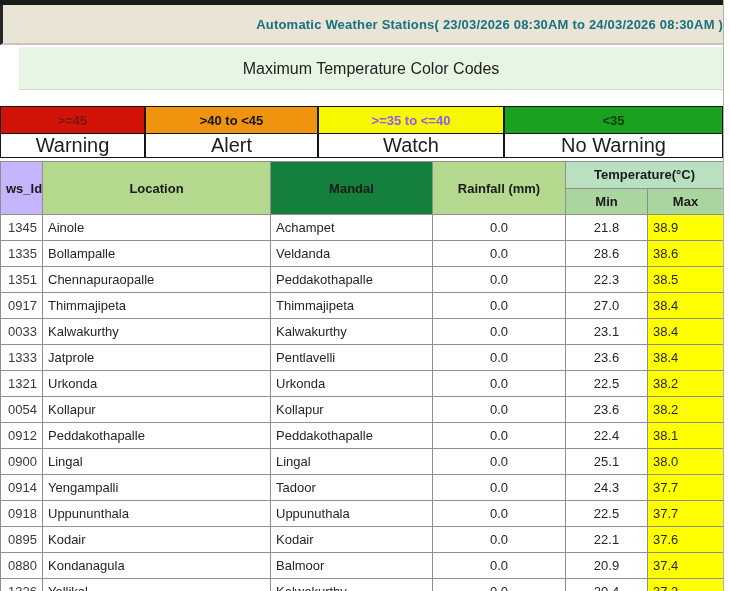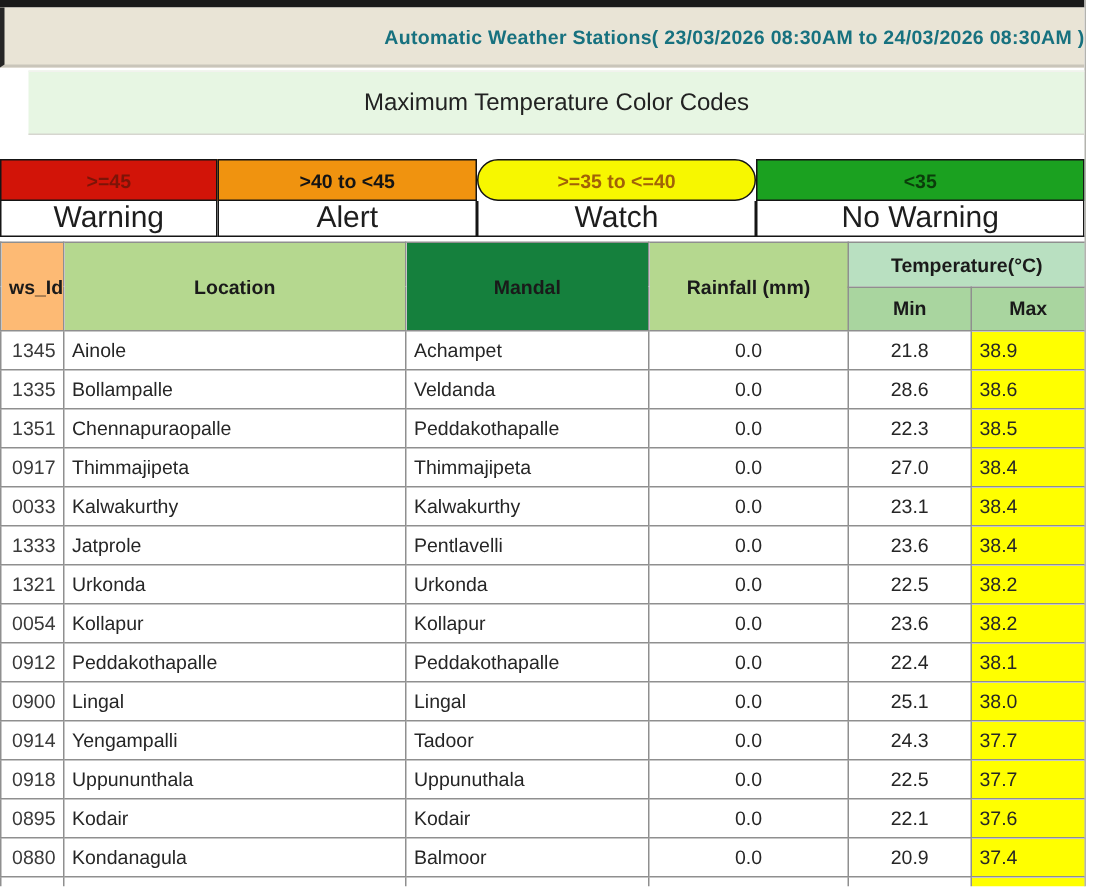--- a/index.html
+++ b/index.html
@@ -39,21 +39,21 @@
   table.aws {
     margin-top: 3px;
     border-collapse: collapse; table-layout: fixed; width: 723px;
     font-size: 13px; color: #262626;
   }
   table.aws th, table.aws td {
     border: 1px solid #8f8f8f; box-sizing: border-box;
     overflow: hidden; white-space: nowrap; padding: 0 5px;
   }
   table.aws th { font-weight: bold; color: #1a1a1a; }
-  th.h-wsid      { background: #fdba74; height: 59px; }
+  th.h-wsid      { background: #c4b5fd; height: 53px; }
   th.h-location  { background: #b5d88f; }
   th.h-mandal    { background: #15803d; }
   th.h-rainfall  { background: #b5d88f; }
   th.h-temp      { background: #b9e0c1; height: 26px; border-bottom: 2px solid #e8f2e8; }
   th.h-min, th.h-max { background: #a9d59f; height: 26px; }
   td { height: 26px; background: #ffffff; }
   td.c-id   { text-align: right; padding-right: 5px; color: #3a3a3a; }
   td.c-loc, td.c-man { text-align: left; padding-left: 8px; }
   td.c-rain, td.c-min { text-align: center; }
   td.c-max  { text-align: left; background: #fbfb00; font-weight: normal; }
@@ -73,21 +73,21 @@
   </div>
 
   <div class="subtitlebar">
     <span class="subtitle">Maximum Temperature Color Codes</span>
   </div>
 
   <div class="legend">
     <div class="legend-row">
       <div class="legend-cell legend-range lw0" style="background: rgb(210, 20, 8); color: rgb(124, 20, 8);">&gt;=45</div>
       <div class="legend-cell legend-range lw1" style="background: rgb(240, 147, 15); color: rgb(20, 20, 20);">&gt;40 to &lt;45</div>
-      <div class="legend-cell legend-range lw2" style="background: rgb(247, 247, 0); color: #a16207; border-radius: 14px;">&gt;=35 to &lt;=40</div>
+      <div class="legend-cell legend-range lw2" style="background: rgb(247, 247, 0); color: #8b5cf6;">&gt;=35 to &lt;=40</div>
       <div class="legend-cell legend-range lw3" style="background: rgb(27, 161, 32); color: rgb(11, 61, 11);">&lt;35</div>
     </div>
     <div class="legend-row">
       <div class="legend-cell legend-label lw0">Warning</div>
       <div class="legend-cell legend-label lw1">Alert</div>
       <div class="legend-cell legend-label lw2">Watch</div>
       <div class="legend-cell legend-label lw3">No Warning</div>
     </div>
   </div>
 

